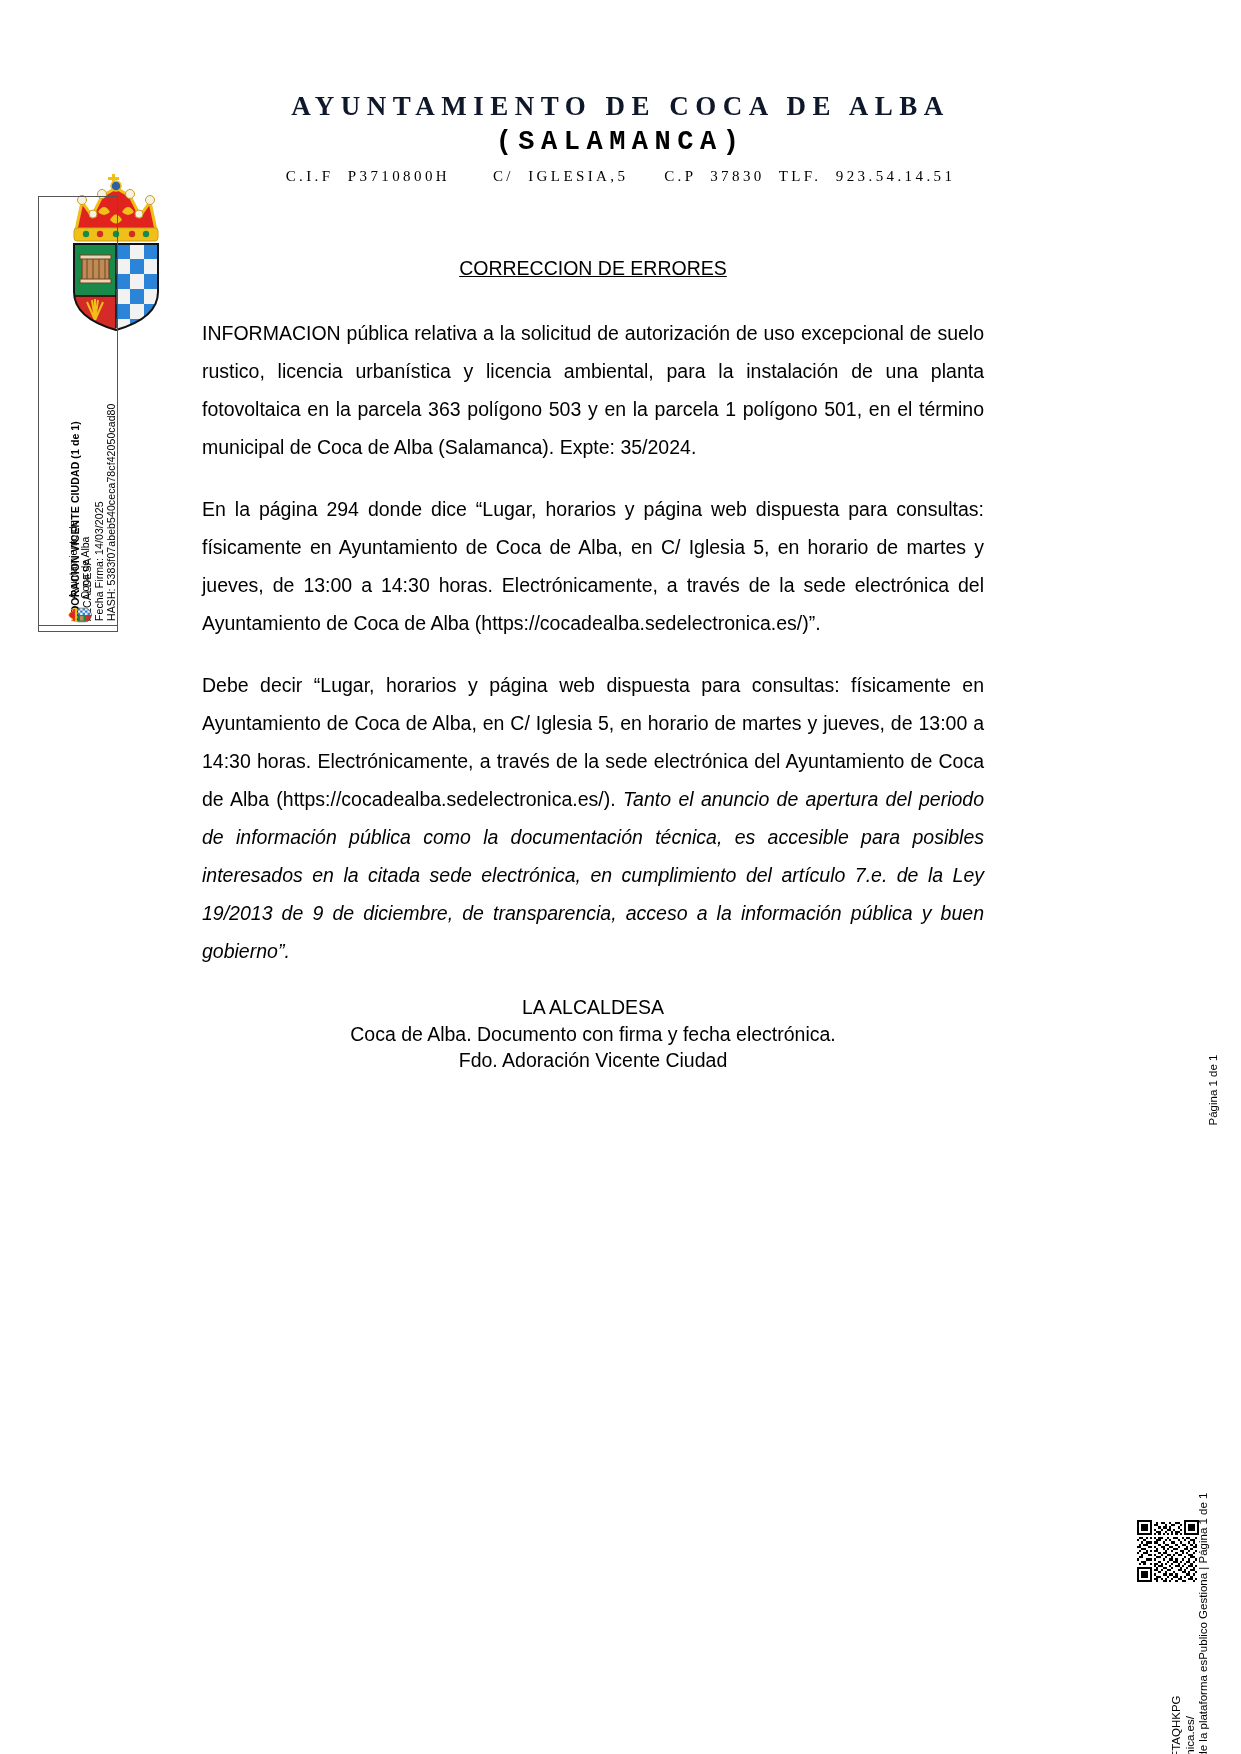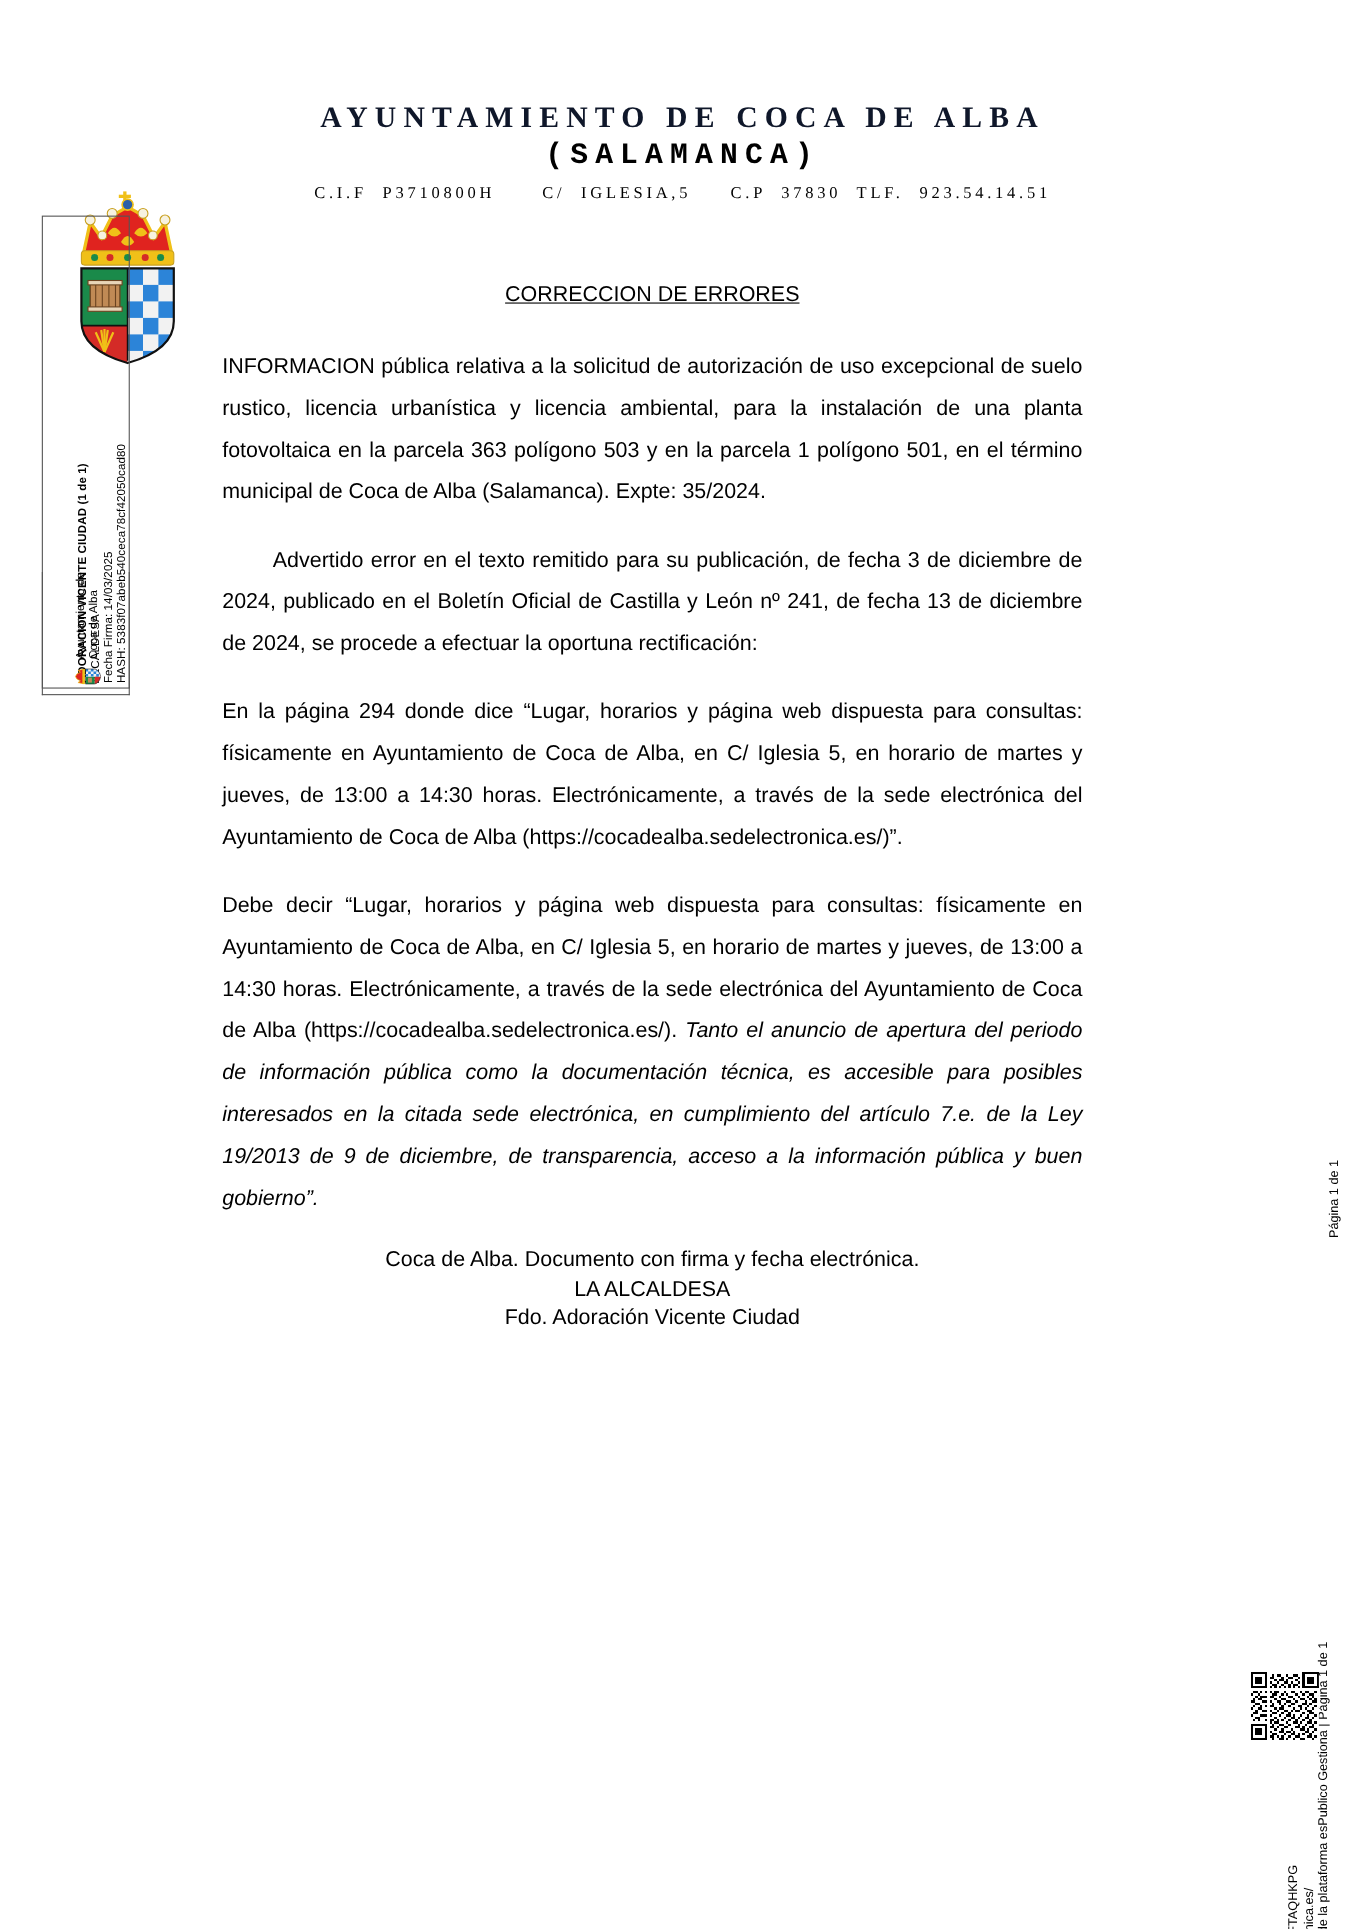--- a/index.html
+++ b/index.html
@@ -341,30 +341,29 @@
     </div>
   </div>
 </div>
 
 <div class="doc-body">
 
   <div class="doc-title">CORRECCION DE ERRORES</div>
 
   <p class="para">INFORMACION pública relativa a la solicitud de autorización de uso excepcional de suelo rustico, licencia urbanística y licencia ambiental, para la instalación de una planta fotovoltaica en la parcela 363 polígono 503 y en la parcela 1 polígono 501, en el término municipal de Coca de Alba (Salamanca). Expte: 35/2024.</p>
 
-  <p class="para indent gap-a">Advertido error en el texto remitido para su publicación, de fecha 3 de diciembre de 2024, publicado en el Boletín Oficial de Castilla y León nº 241, de fecha 13 de diciembre de 2024, se procede a efectuar la oportuna rectificación:</p>
 
   <p class="para">En la página 294 donde dice “Lugar, horarios y página web dispuesta para consultas: físicamente en Ayuntamiento de Coca de Alba, en C/ Iglesia 5, en horario de martes y jueves, de 13:00 a 14:30 horas. Electrónicamente, a través de la sede electrónica del Ayuntamiento de Coca de Alba (https://cocadealba.sedelectronica.es/)”.</p>
 
   <p class="para"><span>Debe decir “Lugar, horarios y página web dispuesta para consultas: físicamente en Ayuntamiento de Coca de Alba, en C/ Iglesia 5, en horario de martes y jueves, de 13:00 a 14:30 horas. Electrónicamente, a través de la sede electrónica del Ayuntamiento de Coca de Alba (https://cocadealba.sedelectronica.es/).</span> <span class="ital">Tanto el anuncio de apertura del periodo de información pública como la documentación técnica, es accesible para posibles interesados en la citada sede electrónica, en cumplimiento del artículo 7.e. de la Ley 19/2013 de 9 de diciembre, de transparencia, acceso a la información pública y buen gobierno”.</span></p>
 
 
+  <p class="sig-center gap-c">LA ALCALDESA</p>
+
   <p class="sig-center gap-c">Coca de Alba. Documento con firma y fecha electrónica.</p>
-
-  <p class="sig-center gap-c">LA ALCALDESA</p>
 
   <p class="sig-center gap-c">Fdo. Adoración Vicente Ciudad</p>
 
 </div>
 
 <div class="page-vert">
   <div class="page-vert-inner">Página 1 de 1</div>
 </div>
 
 <div class="right-vert">

